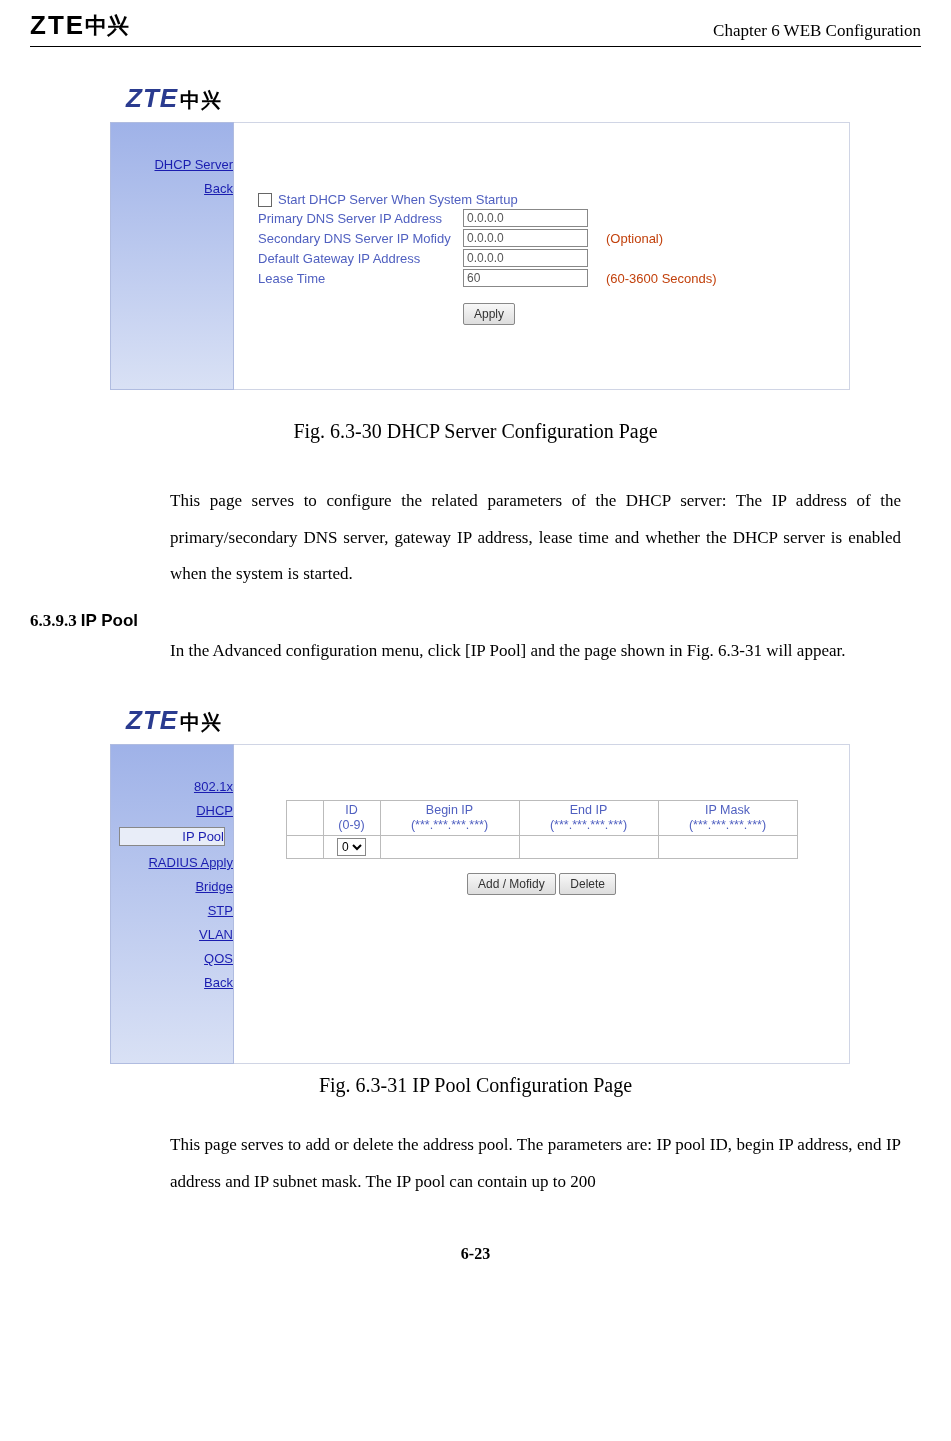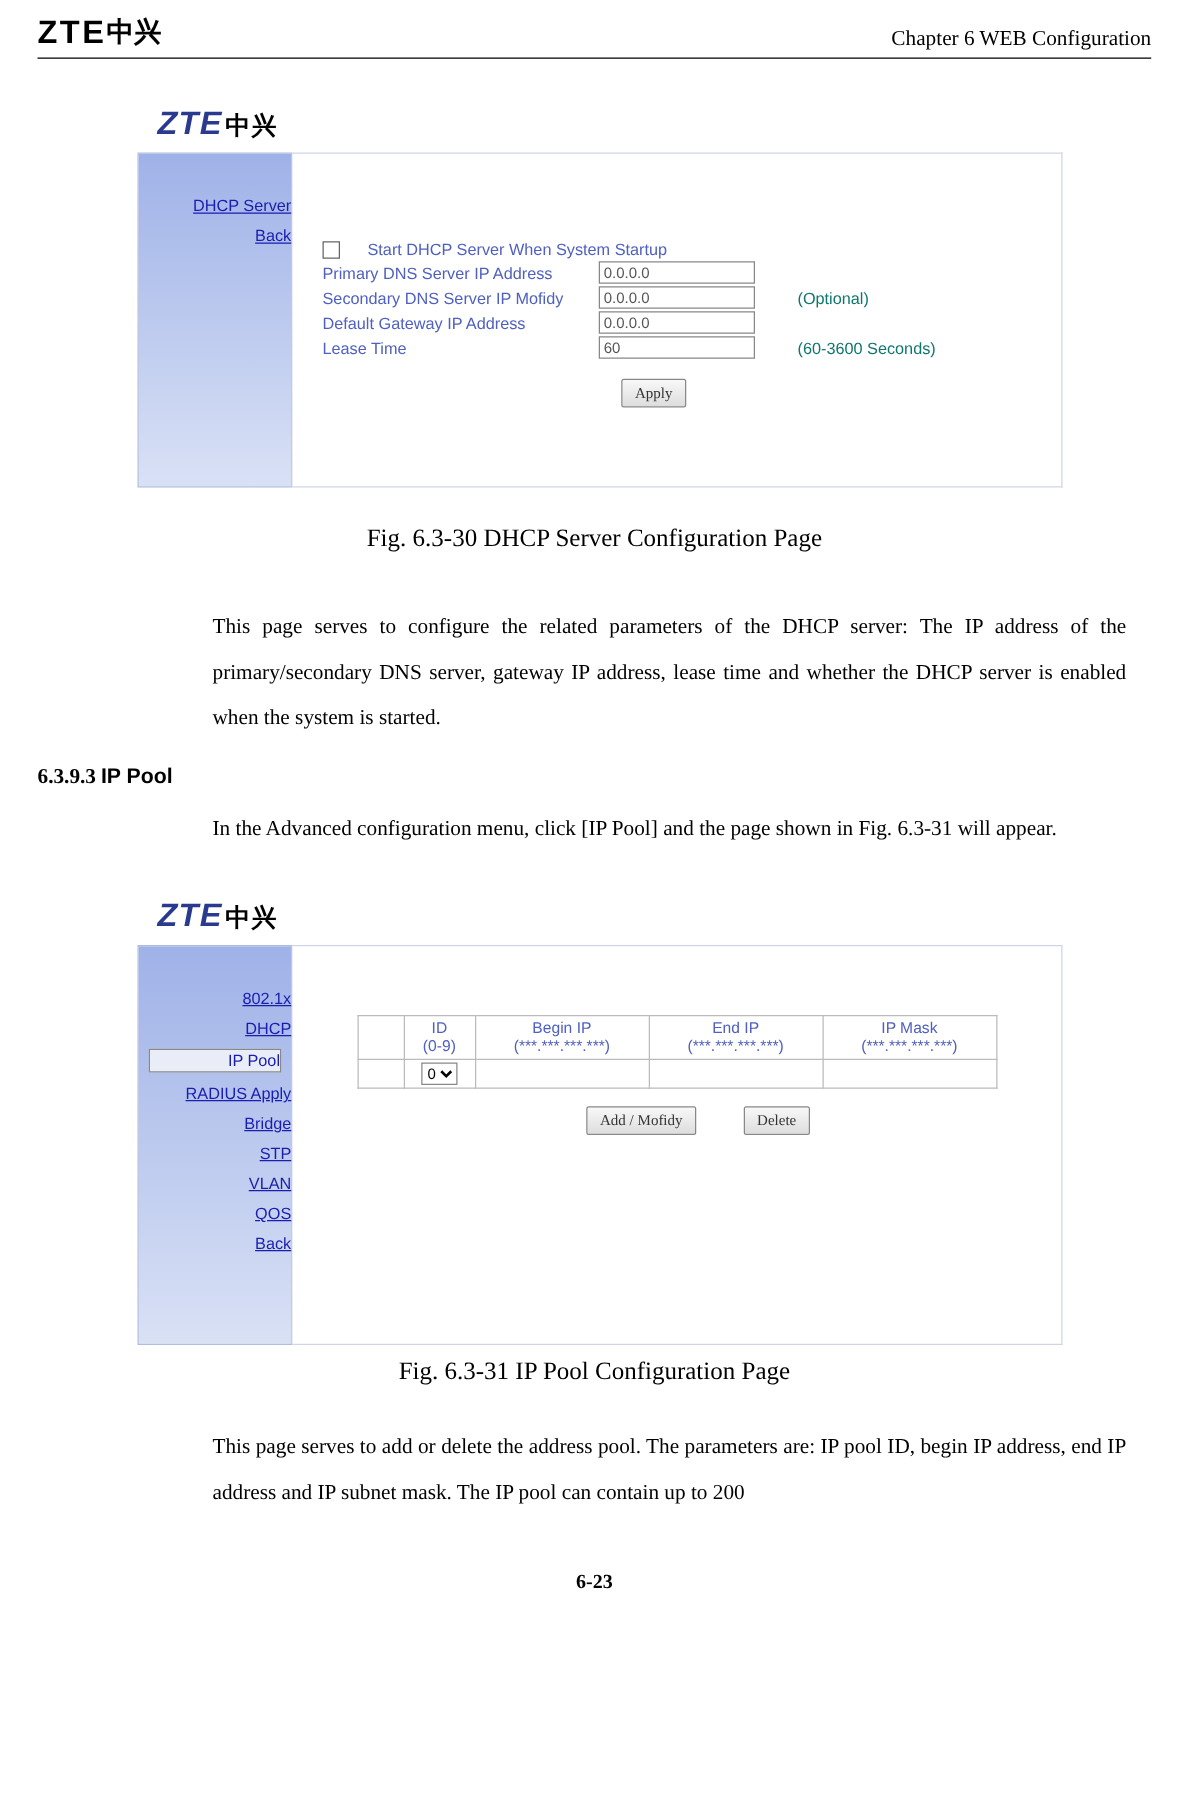--- a/index.html
+++ b/index.html
@@ -105,21 +105,20 @@
   }
   .form-tbl {
     margin-top: 55px;
     margin-left: 10px;
   }
   .form-row {
     display:flex;
     align-items:center;
     margin-bottom: 2px;
     color:#5060c0;
-    gap:16px;
   }
   .form-label {
     width: 205px;
   }
   .form-input {
     border:1px solid #888;
     background:#fff;
     font-family: Arial, sans-serif;
     font-size: 12px;
     padding: 1px 3px;
@@ -130,33 +129,32 @@
   }
   .checkbox-sq {
     width:12px; height:12px;
     border:1px solid #666;
     display:inline-block;
     margin-right:6px;
     vertical-align:middle;
     background:#fff;
   }
   .optional {
-    color:#0f766e;
+    color:#c2410c;
     margin-left:18px;
   }
   .btn {
     background: linear-gradient(#f8f8f8,#ddd);
     border:1px solid #888;
     border-radius:2px;
-    font-family: Liberation Serif, serif;
+    font-family: Liberation Sans, sans-serif;
     font-size: 12px;
     padding: 3px 10px;
     color:#333;
     cursor:pointer;
-    margin-left:34px;
   }
   .caption {
     text-align:center;
     font-size: 20px;
     margin: 30px 0 40px 0;
   }
   .body-text {
     margin-left: 140px;
     margin-right: 20px;
     font-size: 17px;
@@ -271,21 +269,21 @@
           </div>
         </div>
       </div>
     </div>
   </div>
 
   <div class="caption">Fig. 6.3-30  DHCP Server Configuration Page</div>
 
   <div class="body-text">This page serves to configure the related parameters of the DHCP server: The IP address of the  primary/secondary DNS server, gateway IP address,  lease time and whether the DHCP server is enabled when the system is started.</div>
 
-  <div class="section-h" style="margin:18px 0 14px 0;">
+  <div class="section-h" style="margin:18px 0 2px 0;">
     <span class="num">6.3.9.3</span><span class="title">IP Pool</span>
   </div>
 
   <div class="body-text">In the Advanced configuration menu, click [IP Pool] and the page shown in Fig. 6.3-31 will appear.</div>
 
   <div class="screenshot" style="margin-top:25px;">
     <div class="ss-logo-row">
       <div class="ss-logo">
         <span>ZTE</span>
           <span class="cn">中兴</span>

